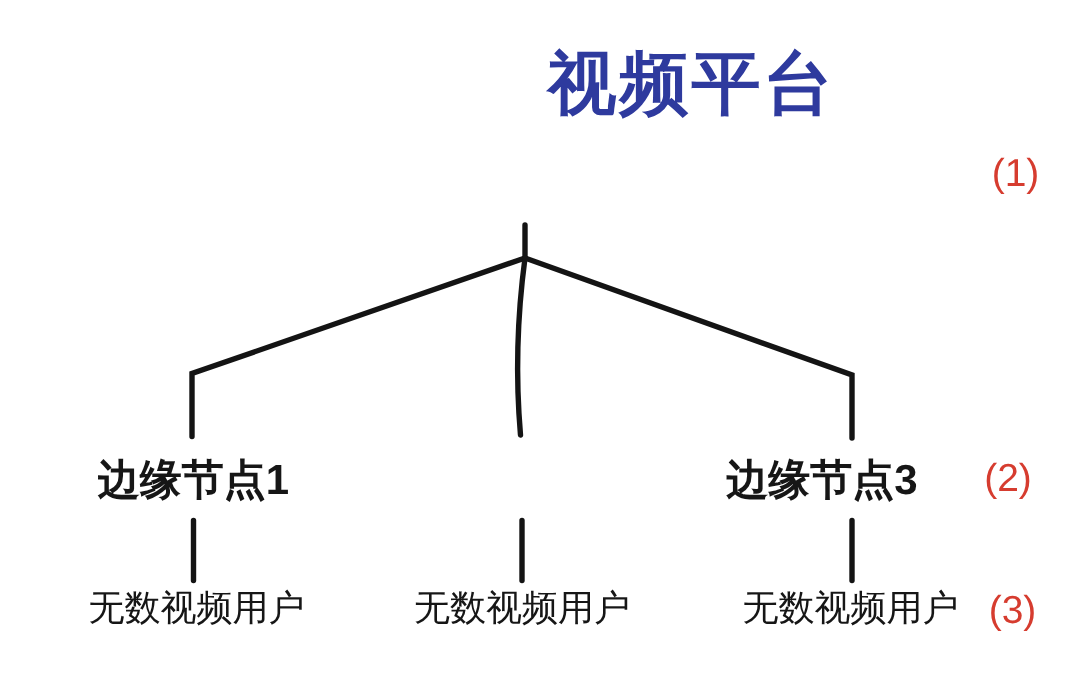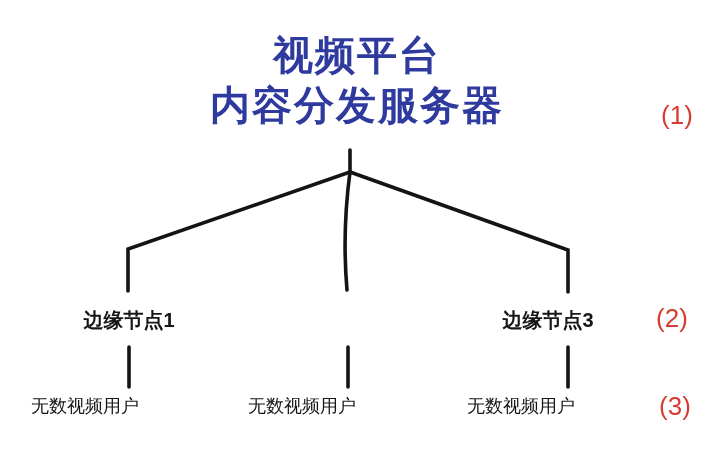--- a/index.html
+++ b/index.html
@@ -34,49 +34,49 @@
     stroke: var(--line-color);
     stroke-width: 3.6;
     stroke-linecap: round;
     stroke-linejoin: miter;
   }
   .root-title {
     position: absolute;
     left: 157px;
     top: 30px;
     width: 400px;
-    text-align: center;
+    text-align: right;
     color: var(--title-color);
-    font-size: 40px;
+    font-size: 46px;
     line-height: 50px;
     font-weight: 700;
     letter-spacing: 2px;
     white-space: nowrap;
   }
   .node-label {
     position: absolute;
     width: 200px;
     top: 305px;
     text-align: center;
     color: var(--node-color);
-    font-size: 20px;
+    font-size: 28px;
     line-height: 30px;
     font-weight: 700;
     white-space: nowrap;
   }
   .node-label.n1 { left: 29px; }
   .node-label.n2 { left: 247px; }
   .node-label.n3 { left: 448px; }
   .user-label {
     position: absolute;
     width: 200px;
     top: 394px;
-    text-align: left;
+    text-align: center;
     color: var(--node-color);
-    font-size: 18px;
+    font-size: 24px;
     line-height: 24px;
     font-weight: 400;
     white-space: nowrap;
   }
   .user-label.u1 { left: 31px; }
   .user-label.u2 { left: 248px; }
   .user-label.u3 { left: 467px; }
   .level-marker {
     position: absolute;
     width: 100px;
@@ -101,21 +101,20 @@
     <path d="M350,172 L128,249 L128,291"></path>
     <path d="M350,172 Q342,232 347,290"></path>
     <path d="M350,172 L568,250 L568,292"></path>
     <path d="M129,347 L129,387"></path>
     <path d="M348,347 L348,387"></path>
     <path d="M568,347 L568,387"></path>
   </svg>
 
   <div class="root-title">
     <div>视频平台</div>
-    <div>内容分发服务器</div>
   </div>
 
   <div class="node-label n1">边缘节点1</div>
   <div class="node-label n3">边缘节点3</div>
 
   <div class="user-label u1">无数视频用户</div>
   <div class="user-label u2">无数视频用户</div>
   <div class="user-label u3">无数视频用户</div>
 
   <div class="level-marker m1">(1)</div>

